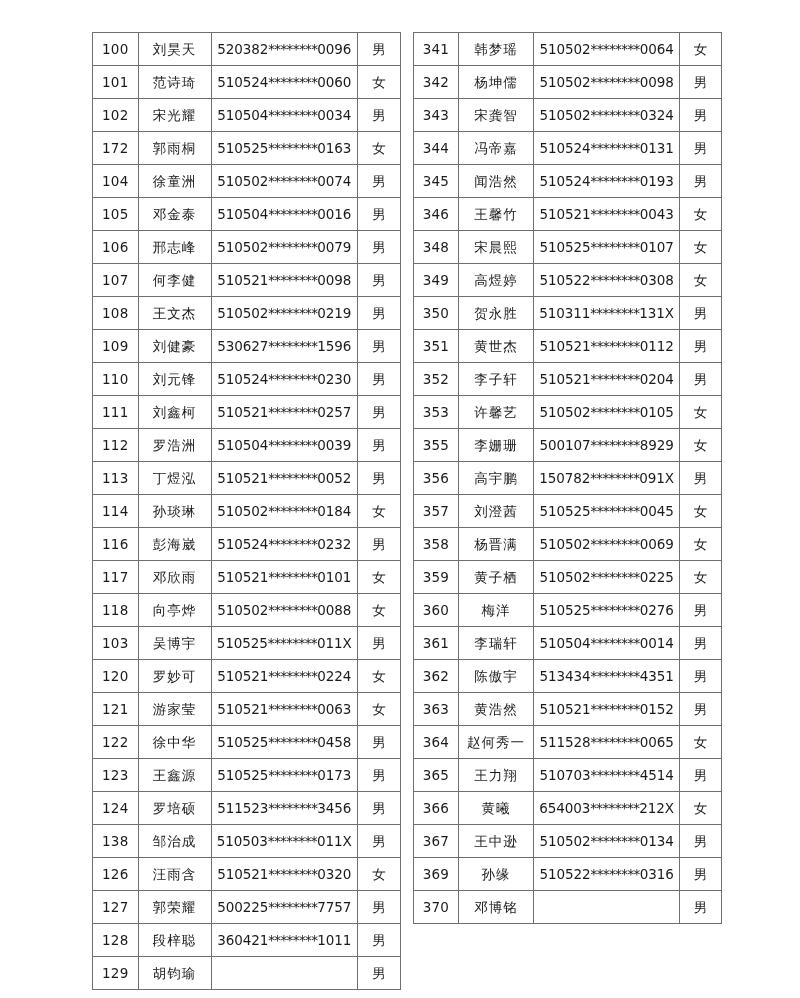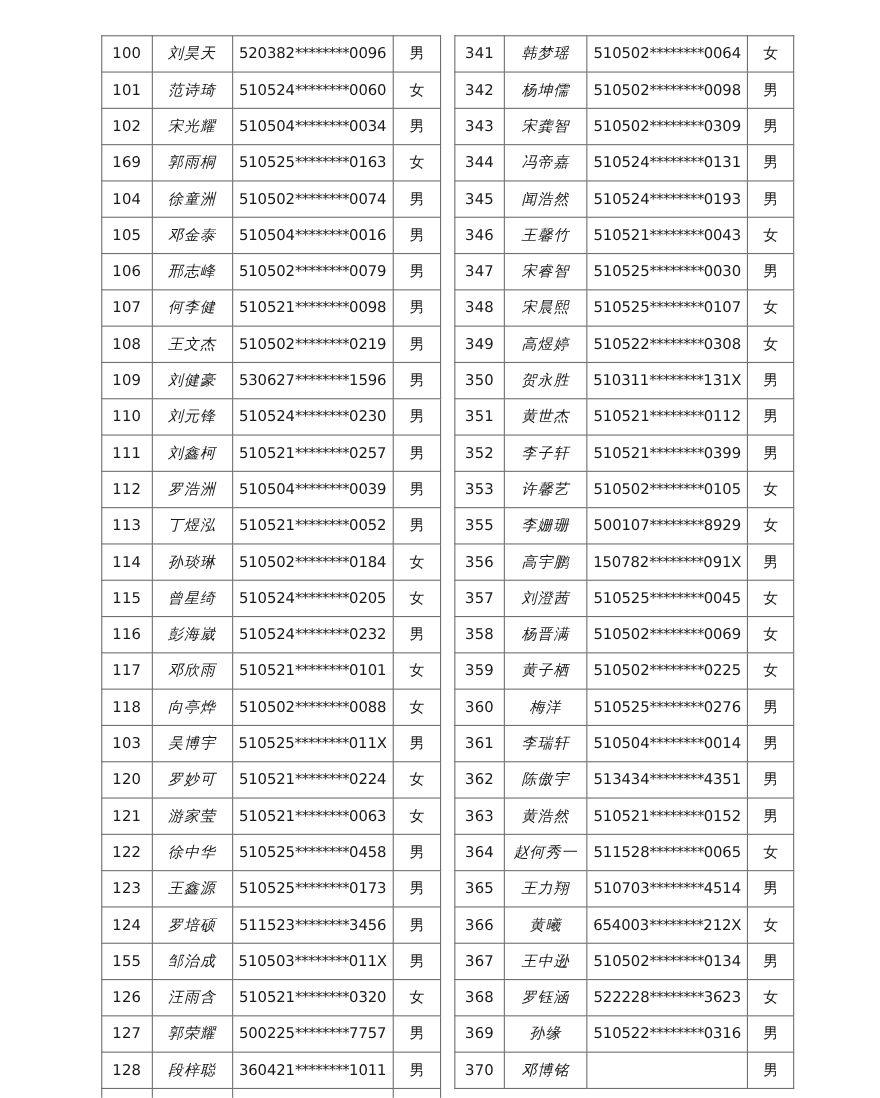--- a/index.html
+++ b/index.html
@@ -48,21 +48,20 @@
     width: 44px;
     font-size: 14px;
     letter-spacing: 0.2px;
     margin-top: 12px;
   }
   td.c-name {
     width: 74px;
     font-size: 14.5px;
     letter-spacing: 1px;
     font-family: "DejaVu Serif", "Liberation Serif", serif;
-    font-style: italic;
   }
   td.c-id {
     width: 143px;
     font-size: 13.5px;
     letter-spacing: -0.1px;
   }
   td.c-sex {
     width: 44px;
     font-size: 14.5px;
     font-family: "DejaVu Serif", "Liberation Serif", serif;
@@ -91,21 +90,21 @@
             <td class="c-id"><span>510524</span><span class="stars">********</span><span>0060</span></td>
             <td class="c-sex">女</td>
           </tr>
           <tr>
             <td class="c-seq">102</td>
             <td class="c-name">宋光耀</td>
             <td class="c-id"><span>510504</span><span class="stars">********</span><span>0034</span></td>
             <td class="c-sex">男</td>
           </tr>
           <tr>
-            <td class="c-seq">169</td>
+            <td class="c-seq">172</td>
             <td class="c-name">郭雨桐</td>
             <td class="c-id"><span>510525</span><span class="stars">********</span><span>0163</span></td>
             <td class="c-sex">女</td>
           </tr>
           <tr>
             <td class="c-seq">104</td>
             <td class="c-name">徐童洲</td>
             <td class="c-id"><span>510502</span><span class="stars">********</span><span>0074</span></td>
             <td class="c-sex">男</td>
           </tr>
@@ -163,26 +162,20 @@
             <td class="c-id"><span>510521</span><span class="stars">********</span><span>0052</span></td>
             <td class="c-sex">男</td>
           </tr>
           <tr>
             <td class="c-seq">114</td>
             <td class="c-name">孙琰琳</td>
             <td class="c-id"><span>510502</span><span class="stars">********</span><span>0184</span></td>
             <td class="c-sex">女</td>
           </tr>
           <tr>
-            <td class="c-seq">115</td>
-            <td class="c-name">曾星绮</td>
-            <td class="c-id"><span>510524</span><span class="stars">********</span><span>0205</span></td>
-            <td class="c-sex">女</td>
-          </tr>
-          <tr>
             <td class="c-seq">116</td>
             <td class="c-name">彭海崴</td>
             <td class="c-id"><span>510524</span><span class="stars">********</span><span>0232</span></td>
             <td class="c-sex">男</td>
           </tr>
           <tr>
             <td class="c-seq">117</td>
             <td class="c-name">邓欣雨</td>
             <td class="c-id"><span>510521</span><span class="stars">********</span><span>0101</span></td>
             <td class="c-sex">女</td>
@@ -223,21 +216,21 @@
             <td class="c-id"><span>510525</span><span class="stars">********</span><span>0173</span></td>
             <td class="c-sex">男</td>
           </tr>
           <tr>
             <td class="c-seq">124</td>
             <td class="c-name">罗培硕</td>
             <td class="c-id"><span>511523</span><span class="stars">********</span><span>3456</span></td>
             <td class="c-sex">男</td>
           </tr>
           <tr>
-            <td class="c-seq">155</td>
+            <td class="c-seq">138</td>
             <td class="c-name">邹治成</td>
             <td class="c-id"><span>510503</span><span class="stars">********</span><span>011X</span></td>
             <td class="c-sex">男</td>
           </tr>
           <tr>
             <td class="c-seq">126</td>
             <td class="c-name">汪雨含</td>
             <td class="c-id"><span>510521</span><span class="stars">********</span><span>0320</span></td>
             <td class="c-sex">女</td>
           </tr>
@@ -272,21 +265,21 @@
           </tr>
           <tr>
             <td class="c-seq">342</td>
             <td class="c-name">杨坤儒</td>
             <td class="c-id"><span>510502</span><span class="stars">********</span><span>0098</span></td>
             <td class="c-sex">男</td>
           </tr>
           <tr>
             <td class="c-seq">343</td>
             <td class="c-name">宋龚智</td>
-            <td class="c-id"><span>510502</span><span class="stars">********</span><span>0309</span></td>
+            <td class="c-id"><span>510502</span><span class="stars">********</span><span>0324</span></td>
             <td class="c-sex">男</td>
           </tr>
           <tr>
             <td class="c-seq">344</td>
             <td class="c-name">冯帝嘉</td>
             <td class="c-id"><span>510524</span><span class="stars">********</span><span>0131</span></td>
             <td class="c-sex">男</td>
           </tr>
           <tr>
             <td class="c-seq">345</td>
@@ -294,26 +287,20 @@
             <td class="c-id"><span>510524</span><span class="stars">********</span><span>0193</span></td>
             <td class="c-sex">男</td>
           </tr>
           <tr>
             <td class="c-seq">346</td>
             <td class="c-name">王馨竹</td>
             <td class="c-id"><span>510521</span><span class="stars">********</span><span>0043</span></td>
             <td class="c-sex">女</td>
           </tr>
           <tr>
-            <td class="c-seq">347</td>
-            <td class="c-name">宋睿智</td>
-            <td class="c-id"><span>510525</span><span class="stars">********</span><span>0030</span></td>
-            <td class="c-sex">男</td>
-          </tr>
-          <tr>
             <td class="c-seq">348</td>
             <td class="c-name">宋晨熙</td>
             <td class="c-id"><span>510525</span><span class="stars">********</span><span>0107</span></td>
             <td class="c-sex">女</td>
           </tr>
           <tr>
             <td class="c-seq">349</td>
             <td class="c-name">高煜婷</td>
             <td class="c-id"><span>510522</span><span class="stars">********</span><span>0308</span></td>
             <td class="c-sex">女</td>
@@ -326,21 +313,21 @@
           </tr>
           <tr>
             <td class="c-seq">351</td>
             <td class="c-name">黄世杰</td>
             <td class="c-id"><span>510521</span><span class="stars">********</span><span>0112</span></td>
             <td class="c-sex">男</td>
           </tr>
           <tr>
             <td class="c-seq">352</td>
             <td class="c-name">李子轩</td>
-            <td class="c-id"><span>510521</span><span class="stars">********</span><span>0399</span></td>
+            <td class="c-id"><span>510521</span><span class="stars">********</span><span>0204</span></td>
             <td class="c-sex">男</td>
           </tr>
           <tr>
             <td class="c-seq">353</td>
             <td class="c-name">许馨艺</td>
             <td class="c-id"><span>510502</span><span class="stars">********</span><span>0105</span></td>
             <td class="c-sex">女</td>
           </tr>
           <tr>
             <td class="c-seq">355</td>
@@ -412,26 +399,20 @@
             <td class="c-seq">366</td>
             <td class="c-name">黄曦</td>
             <td class="c-id"><span>654003</span><span class="stars">********</span><span>212X</span></td>
             <td class="c-sex">女</td>
           </tr>
           <tr>
             <td class="c-seq">367</td>
             <td class="c-name">王中逊</td>
             <td class="c-id"><span>510502</span><span class="stars">********</span><span>0134</span></td>
             <td class="c-sex">男</td>
-          </tr>
-          <tr>
-            <td class="c-seq">368</td>
-            <td class="c-name">罗钰涵</td>
-            <td class="c-id"><span>522228</span><span class="stars">********</span><span>3623</span></td>
-            <td class="c-sex">女</td>
           </tr>
           <tr>
             <td class="c-seq">369</td>
             <td class="c-name">孙缘</td>
             <td class="c-id"><span>510522</span><span class="stars">********</span><span>0316</span></td>
             <td class="c-sex">男</td>
           </tr>
           <tr>
             <td class="c-seq">370</td>
             <td class="c-name">邓博铭</td>

